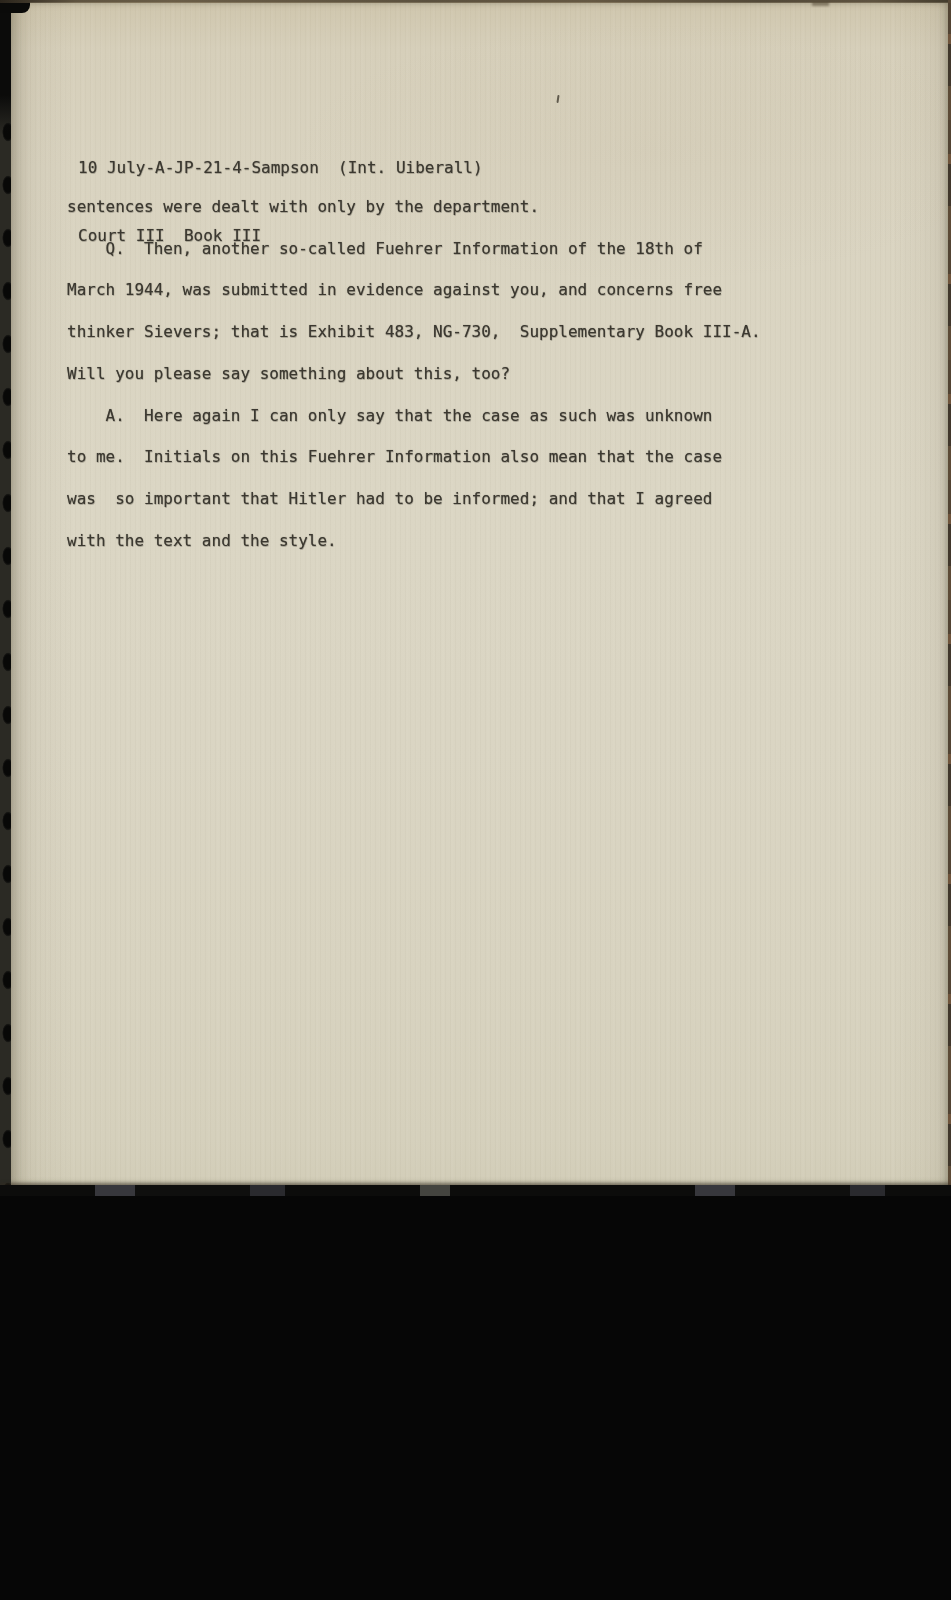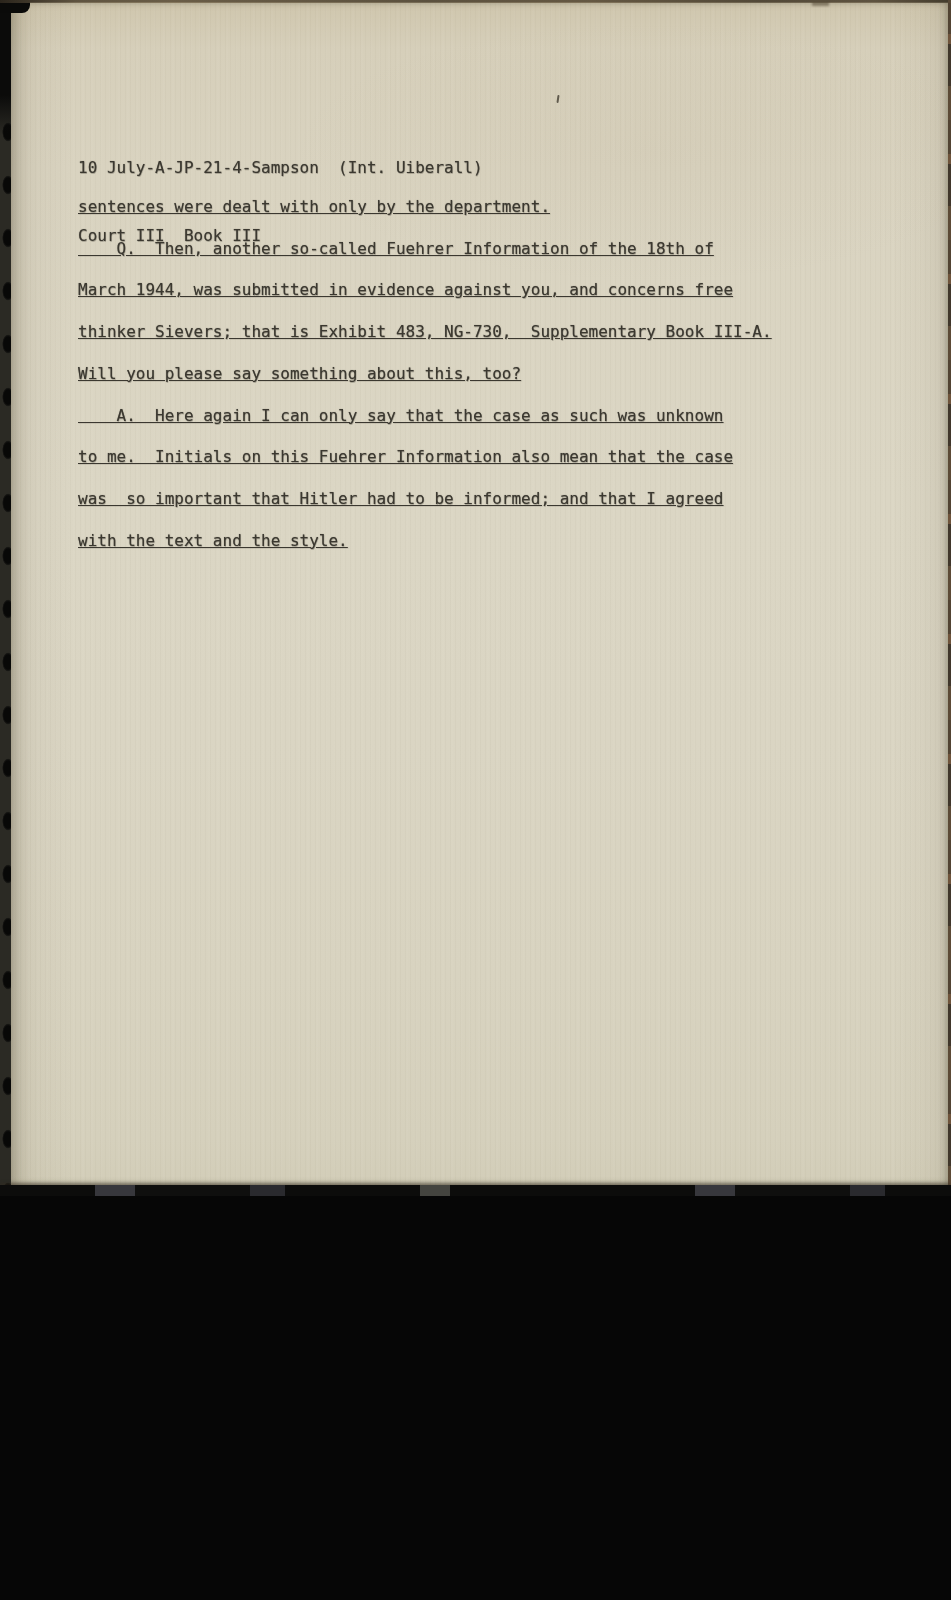--- a/index.html
+++ b/index.html
@@ -90,24 +90,23 @@
     white-space: pre;
   }
   .page-header {
     position: absolute;
     left: 78px; top: 112px;
     font-size: 16px;
     line-height: 22.5px;
   }
   .transcript-body {
     position: absolute;
-    left: 78px; top: 186px;
+    left: 67px; top: 186px;
     font-size: 16px;
     line-height: 41.7px;
-    text-decoration: underline;
   }
   .page-number {
     position: absolute;
     left: 424px; top: 1396px;
     font-size: 16px;
     line-height: 24px;
     margin-left: 46px;
   }
   .ink-speck {
     position: absolute;

